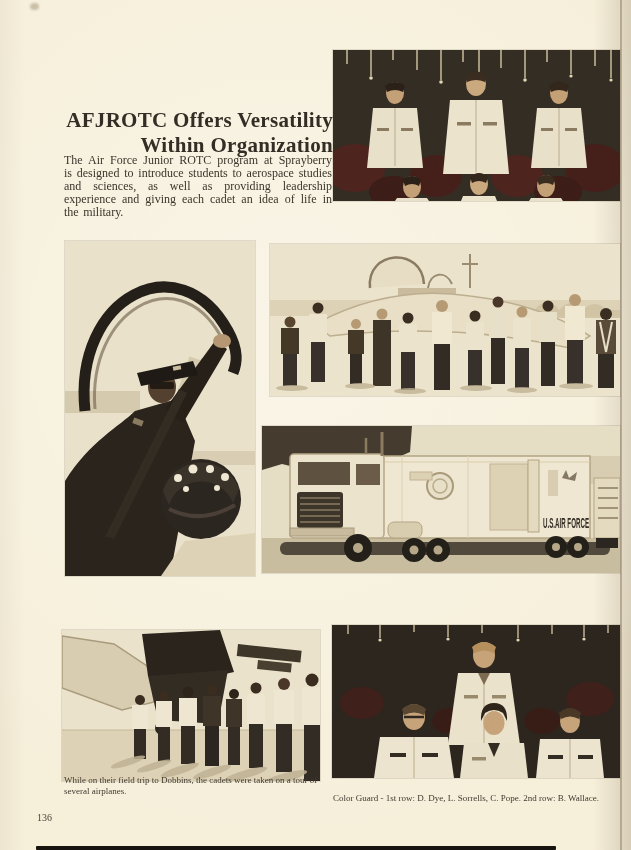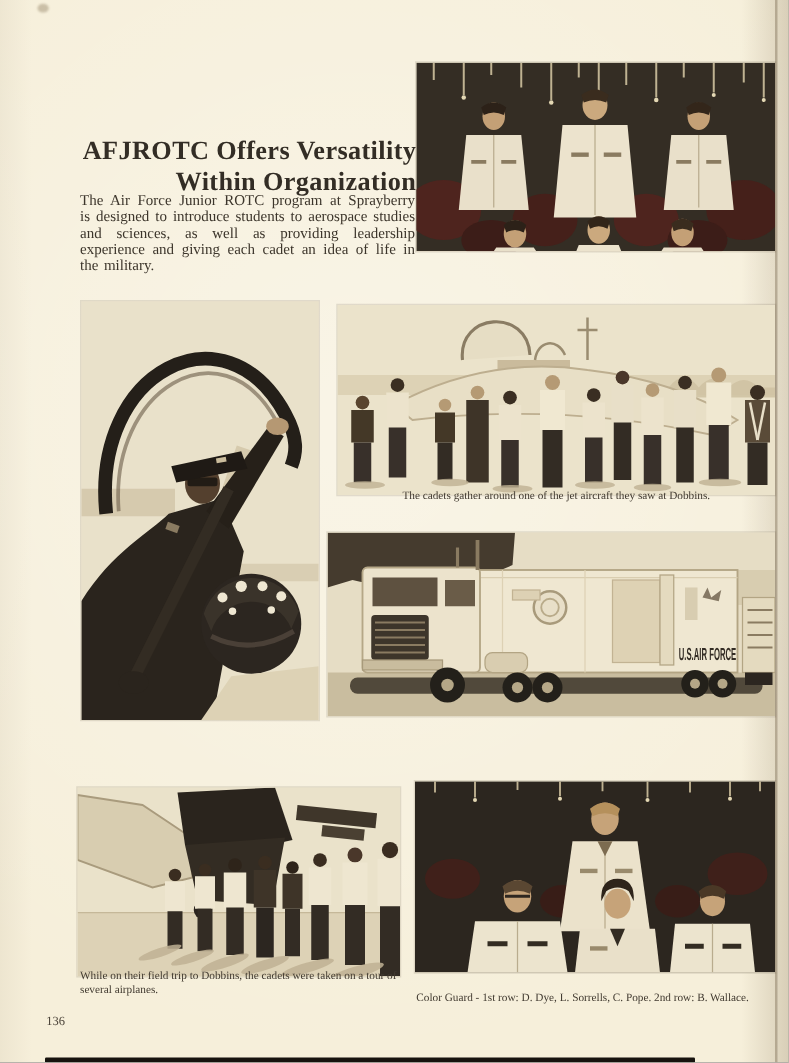--- a/index.html
+++ b/index.html
@@ -230,21 +230,20 @@
       <g fill="#c0b294" opacity="0.8">
         <ellipse cx="22" cy="144" rx="16" ry="3"></ellipse>
           <ellipse cx="90" cy="142" rx="15" ry="3"></ellipse>
         <ellipse cx="140" cy="147" rx="16" ry="3"></ellipse>
           <ellipse cx="206" cy="144" rx="16" ry="3"></ellipse>
         <ellipse cx="252" cy="146" rx="15" ry="3"></ellipse>
           <ellipse cx="306" cy="142" rx="17" ry="3"></ellipse>
       </g>
     </svg>
   </div>
-  <div class="abs caption center" style="left:270px;top:391px;width:350px;">The cadets gather around one of the jet aircraft they saw at Dobbins.</div>
 
   <div class="abs photo" style="left:262px;top:413px;width:358px;height:147px;">
     <svg viewBox="0 0 358 147" width="358" height="147">
       <rect width="358" height="147" fill="#e6ddc5"></rect>
 
       <path d="M 0,0 L 150,0 L 148,26 Q 120,40 90,34 Q 50,46 20,38 L 0,44 Z" fill="#453b2e"></path>
       <rect x="298" y="30" width="60" height="28" fill="#d8cdb0"></rect>
 
       <rect x="0" y="112" width="358" height="35" fill="#c9bd9f"></rect>
       <rect x="18" y="116" width="330" height="13" fill="#332c22" opacity="0.8" rx="6"></rect>

